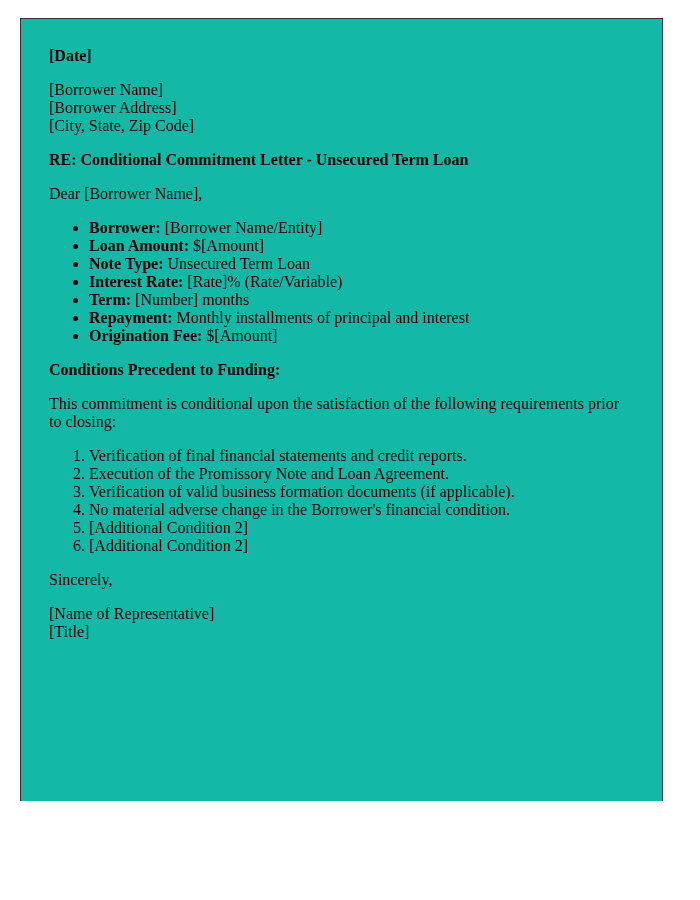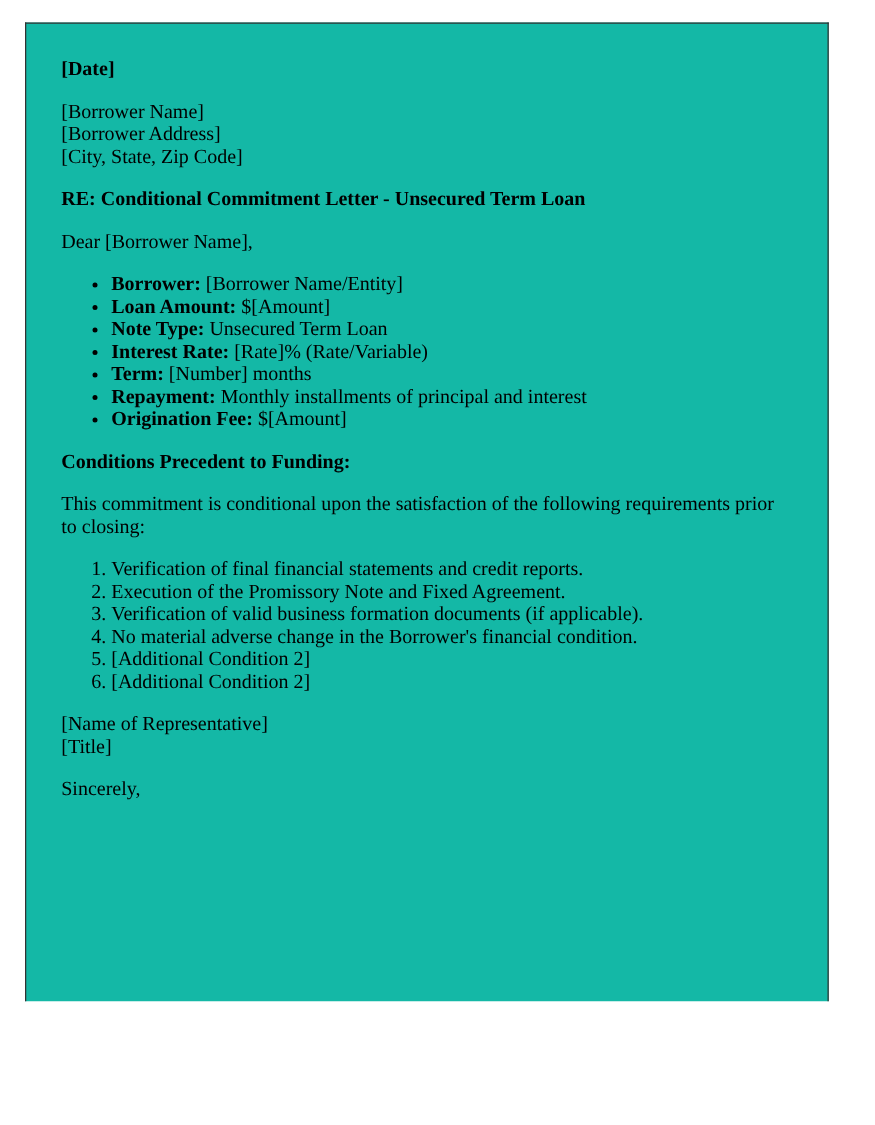--- a/index.html
+++ b/index.html
@@ -71,27 +71,27 @@
     <li><strong>Origination Fee:</strong> <span>$[Amount]</span></li>
   </ul>
 
   <p class="b">Conditions Precedent to Funding:</p>
 
   <p>This commitment is conditional upon the satisfaction of the following requirements prior
 to closing:</p>
 
   <ol>
     <li>Verification of final financial statements and credit reports.</li>
-    <li>Execution of the Promissory Note and Fixed Agreement.</li>
+    <li>Execution of the Promissory Note and Loan Agreement.</li>
     <li>Verification of valid business formation documents (if applicable).</li>
     <li>No material adverse change in the Borrower's financial condition.</li>
     <li>[Additional Condition 2]</li>
     <li>[Additional Condition 2]</li>
   </ol>
 
 
 
+  <p>Sincerely,</p>
+
   <p>[Name of Representative]
 [Title]</p>
-
-  <p>Sincerely,</p>
 
 </div>
 
 </body></html>

